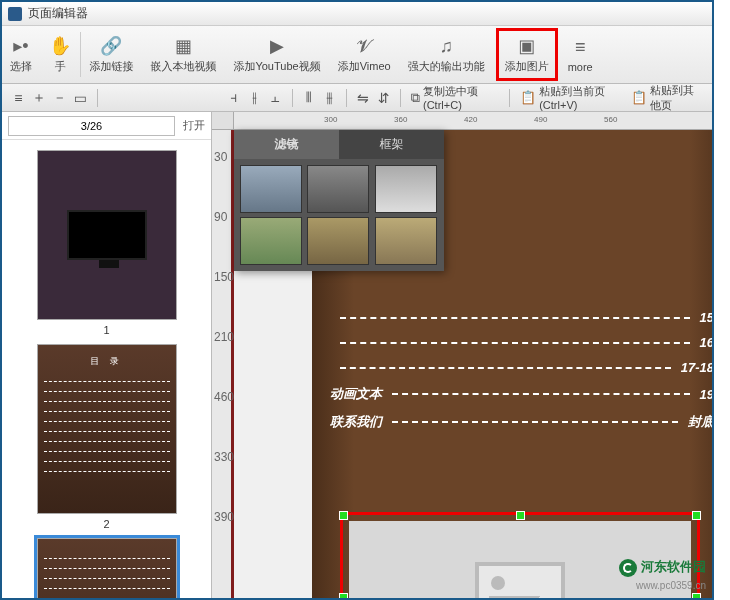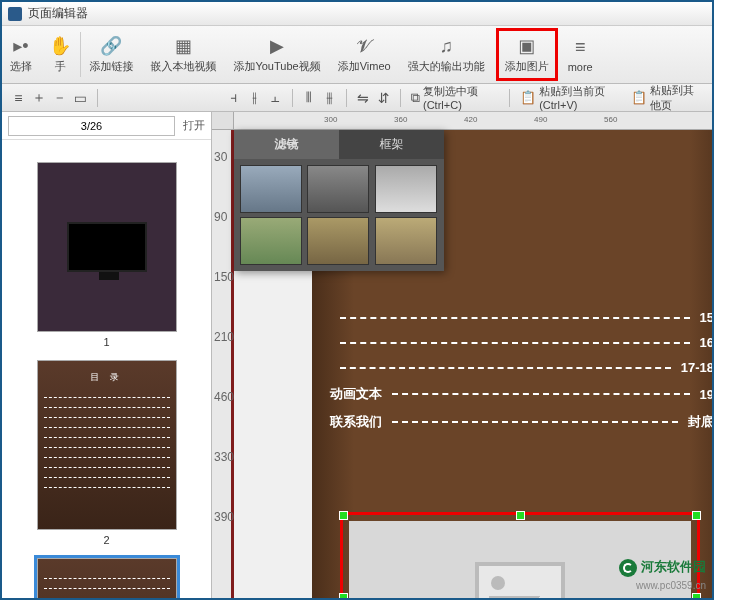--- a/index.html
+++ b/index.html
@@ -22,41 +22,41 @@
 .sub-label .ico2 { margin-right: 3px; font-size: 13px; color: #555; }
 
 .content { flex: 1; display: flex; overflow: hidden; }
 
 .sidebar { width: 210px; background: #fff; border-right: 1px solid #bbb; display: flex; flex-direction: column; }
 .pagenav { height: 28px; display: flex; align-items: center; padding: 4px 6px; border-bottom: 1px solid #ddd; }
 .pagenav input { flex: 1; height: 20px; border: 1px solid #bbb; text-align: center; font-size: 11px; }
 .pagenav .open-btn { margin-left: 8px; font-size: 11px; color: #555; cursor: pointer; }
 .thumbs { flex: 1; overflow-y: auto; padding: 10px; }
 .thumb { margin: 0 auto 8px; text-align: center; }
-.thumb-page { width: 140px; height: 170px; margin: 12px auto 4px; border: 1px solid #aaa; position: relative; }
+.thumb-page { width: 140px; height: 170px; margin: 0 auto 4px; border: 1px solid #aaa; position: relative; }
 .thumb.sel .thumb-page { outline: 3px solid #3a8ad8; }
 .thumb-num { font-size: 11px; color: #333; }
 
 .t1 { background: #3a2a3a; display: flex; align-items: center; justify-content: center; }
 .t1 .monitor { width: 80px; height: 50px; background: #000; border: 2px solid #222; position: relative; }
 .t1 .monitor::after { content: ""; position: absolute; bottom: -10px; left: 30px; width: 20px; height: 8px; background: #111; }
 
 .t2, .t3 { background: linear-gradient(#5a3a2a, #3a2418); padding: 10px 6px; color: #fff; font-size: 6px; }
 .t2 .tit { text-align: center; font-size: 9px; margin-bottom: 8px; letter-spacing: 4px; }
 .t2 .line, .t3 .line { height: 6px; border-bottom: 1px dashed #fff; margin: 4px 0; display: flex; justify-content: space-between; }
 
 .canvas-area { flex: 1; position: relative; background: #f0f0f0; overflow: hidden; }
 .ruler-h { position: absolute; top: 0; left: 22px; right: 0; height: 18px; background: #e8e8e8; border-bottom: 1px solid #aaa; font-size: 8px; color: #666; }
 .ruler-h span { position: absolute; top: 3px; }
 .ruler-v { position: absolute; top: 18px; left: 0; bottom: 0; width: 22px; background: #e8e8e8; border-right: 3px solid #7f1d1d; font-size: 12px; color: #666; }
 .ruler-v span { position: absolute; left: 2px; writing-mode: horizontal-tb; }
 .ruler-corner { position: absolute; top: 0; left: 0; width: 22px; height: 18px; background: #e0e0e0; border-right: 1px solid #aaa; border-bottom: 1px solid #aaa; }
 
 .page { position: absolute; top: 18px; left: 100px; width: 420px; height: 500px; background: linear-gradient(90deg, #4a2e1a, #6a4428 10%, #6a4428 90%, #4a2e1a); }
-.toc-row { display: flex; align-items: center; color: #fff; font-size: 13px; margin: 10px 18px; }
+.toc-row { display: flex; align-items: center; color: #fff; font-size: 13px; margin: 10px 18px; font-style: italic; }
 .toc-row .lab { white-space: nowrap; margin-right: 6px; font-weight: bold; }
 .toc-row .dash { flex: 1; border-bottom: 2px dashed #fff; height: 1px; margin: 0 4px; }
 .toc-row .pg { white-space: nowrap; margin-left: 6px; font-weight: bold; }
 
 .img-placeholder { position: absolute; left: 128px; top: 400px; width: 360px; height: 170px; border: 3px solid #e00; }
 .img-inner { position: absolute; inset: 6px; background: #d8d8d8; display: flex; align-items: center; justify-content: center; }
 .img-ico { width: 90px; height: 70px; border: 4px solid #bbb; position: relative; background: #e8e8e8; }
 .img-ico::before { content: ""; position: absolute; top: 10px; left: 12px; width: 14px; height: 14px; border-radius: 50%; background: #bbb; }
 .img-ico::after { content: ""; position: absolute; bottom: 8px; left: 10px; right: 10px; height: 24px; background: linear-gradient(45deg, transparent 30%, #bbb 30%, #bbb 60%, transparent 60%), linear-gradient(-45deg, transparent 40%, #bbb 40%); }
 .handle { position: absolute; width: 9px; height: 9px; background: #2d2; border: 1px solid #fff; }

